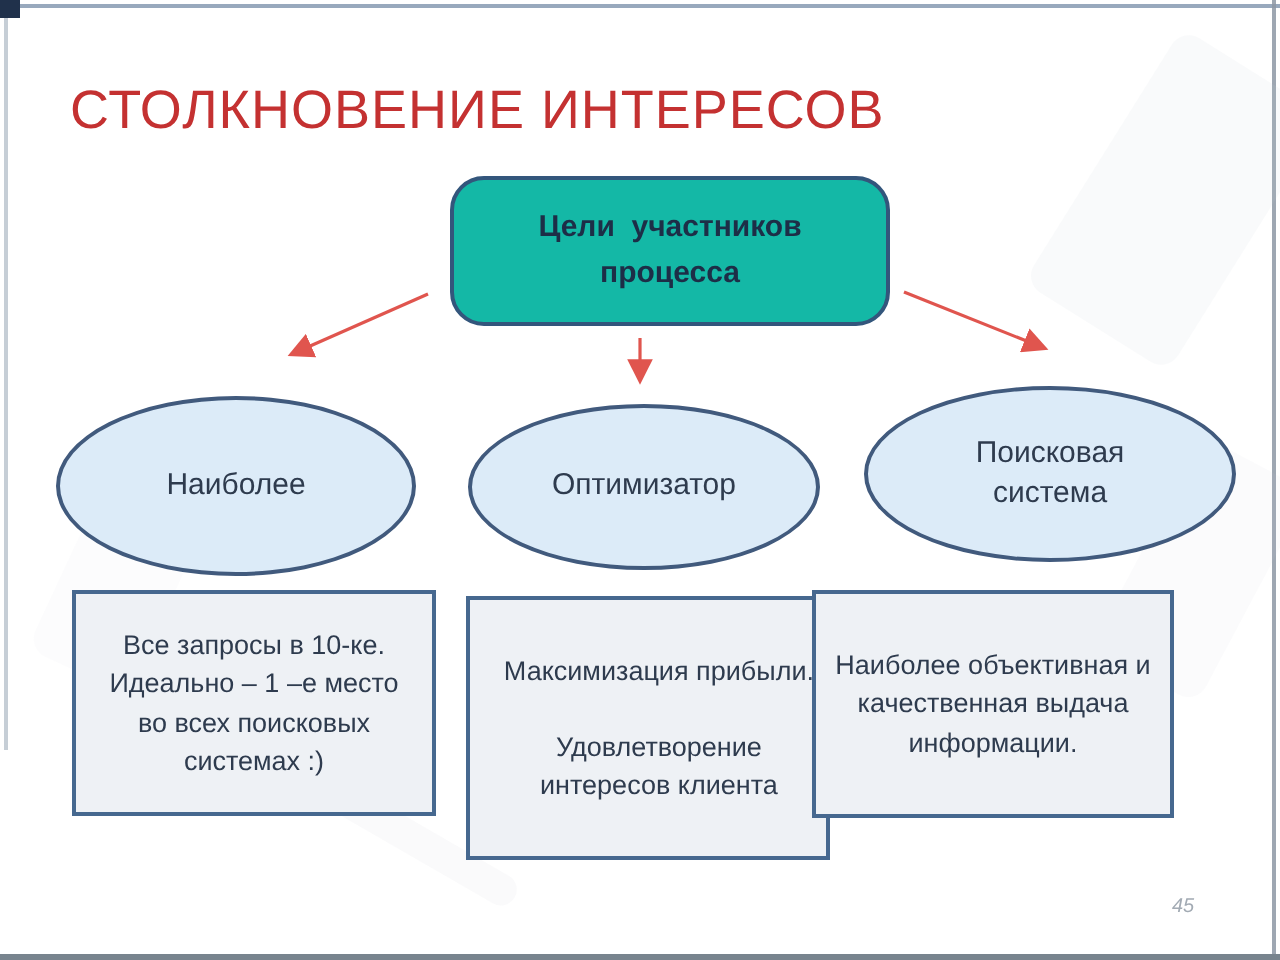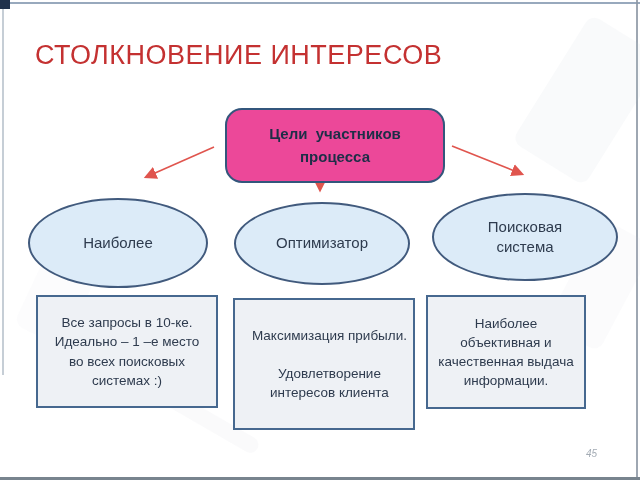--- a/index.html
+++ b/index.html
@@ -31,22 +31,22 @@
 
   .title {
     position:absolute; left:35px; top:40px;
     font-size:27px; font-weight:500; letter-spacing:.5px;
     color:#c43131; white-space:nowrap;text-align:center;
   }
 
   .arrows { position:absolute; left:0; top:0; width:640px; height:480px; pointer-events:none; }
 
   .root-box {
-    position:absolute; left:225px; top:108px; width:220px; height:75px;
-    background:#ec4899; border:2.5px solid #33567c; border-radius:17px;
+    position:absolute; left:225px; top:88px; width:220px; height:75px;
+    background:#14b8a6; border:2.5px solid #33567c; border-radius:17px;
     display:flex; align-items:center; justify-content:center;
     box-sizing:border-box;
   }
   .root-box .label {
     font-size:15px; font-weight:bold; color:#1d2e47;
     text-align:center; line-height:1.5; white-space:pre-wrap;
   }
 
   .ellipse {
     position:absolute;
@@ -67,21 +67,21 @@
     background:#eef1f5; border:2px solid #46688f;
     display:flex; align-items:center; justify-content:center;
     box-sizing:border-box;
   }
   .goal-box .label {
     font-size:13.5px; color:#2e3b4e; text-align:center;
     line-height:1.42; white-space:pre-line; padding:0 6px;
   }
   .goal-customer { left:36px;  top:295px; width:182px; height:113px; }
   .goal-optimizer{ left:233px; top:298px; width:182px; height:132px;justify-content:flex-end; }
-  .goal-search   { left:426px; top:295px; width:160px; height:114px; }
+  .goal-search   { left:406px; top:295px; width:181px; height:114px; }
 
   .page-number {
     position:absolute; left:586px; top:448px;
     font-size:10px; font-style:italic; color:#a3abb4;
   }
 </style>
 </head>
 <body>
 
 <div class="slide">

